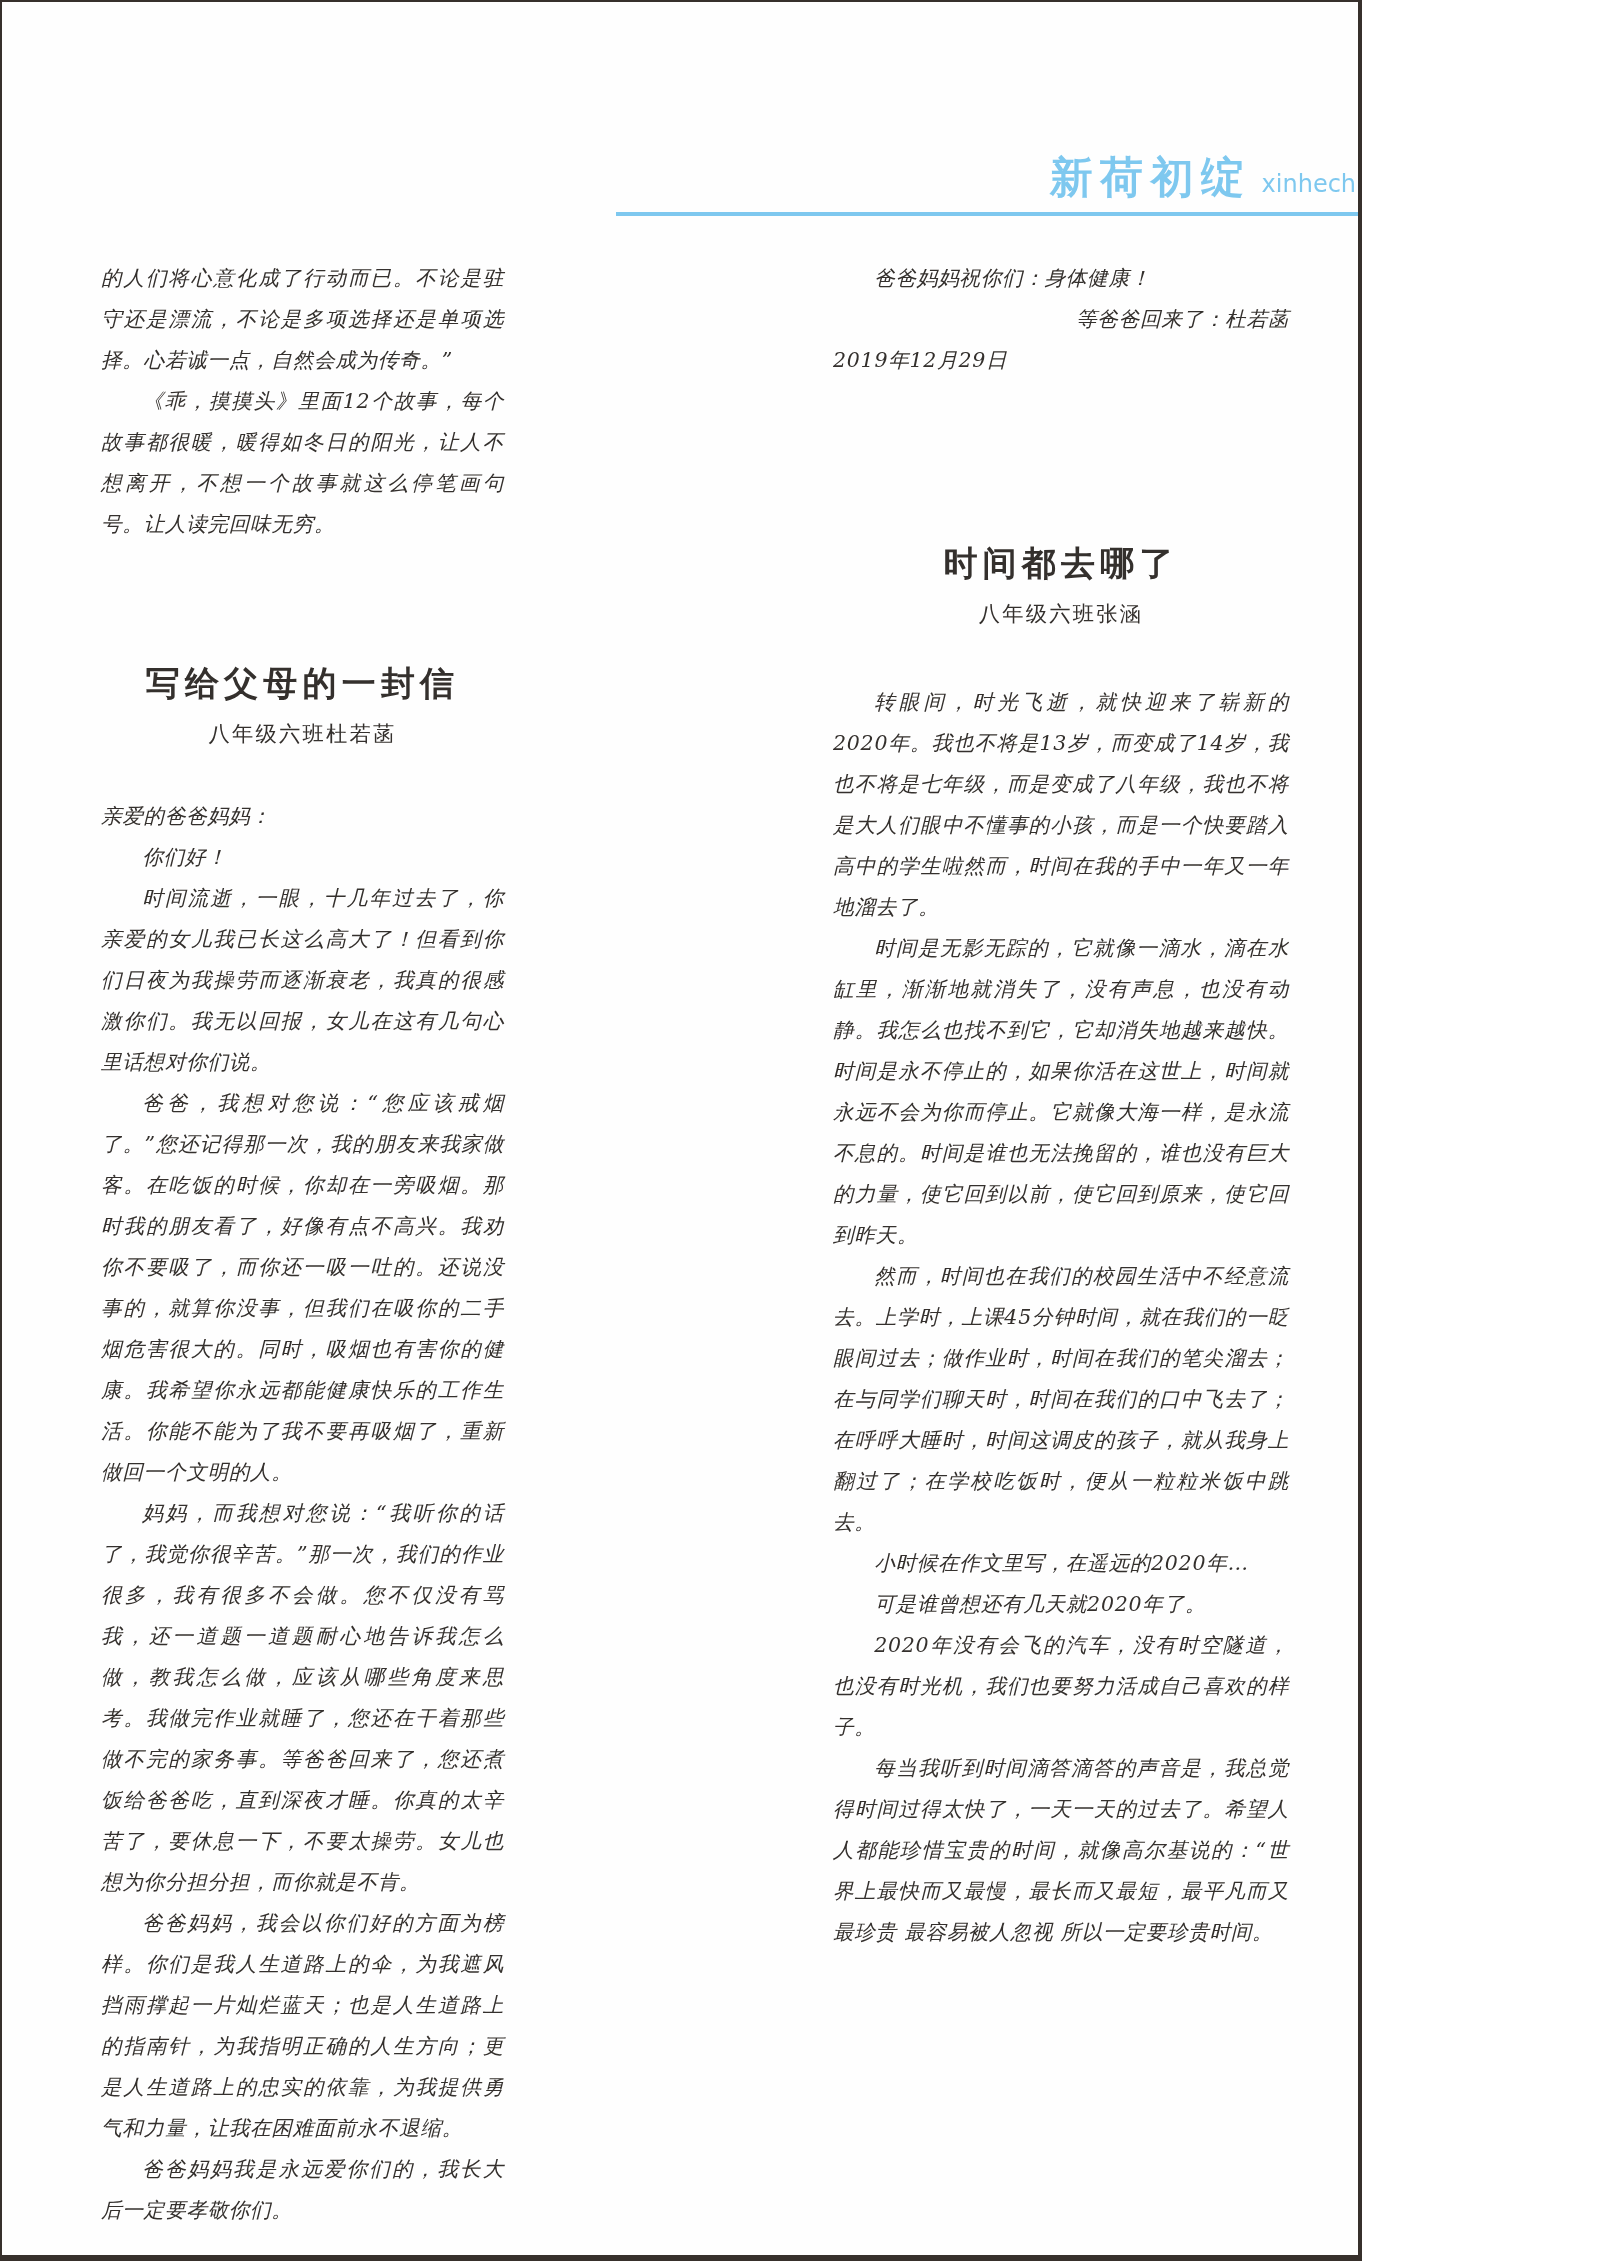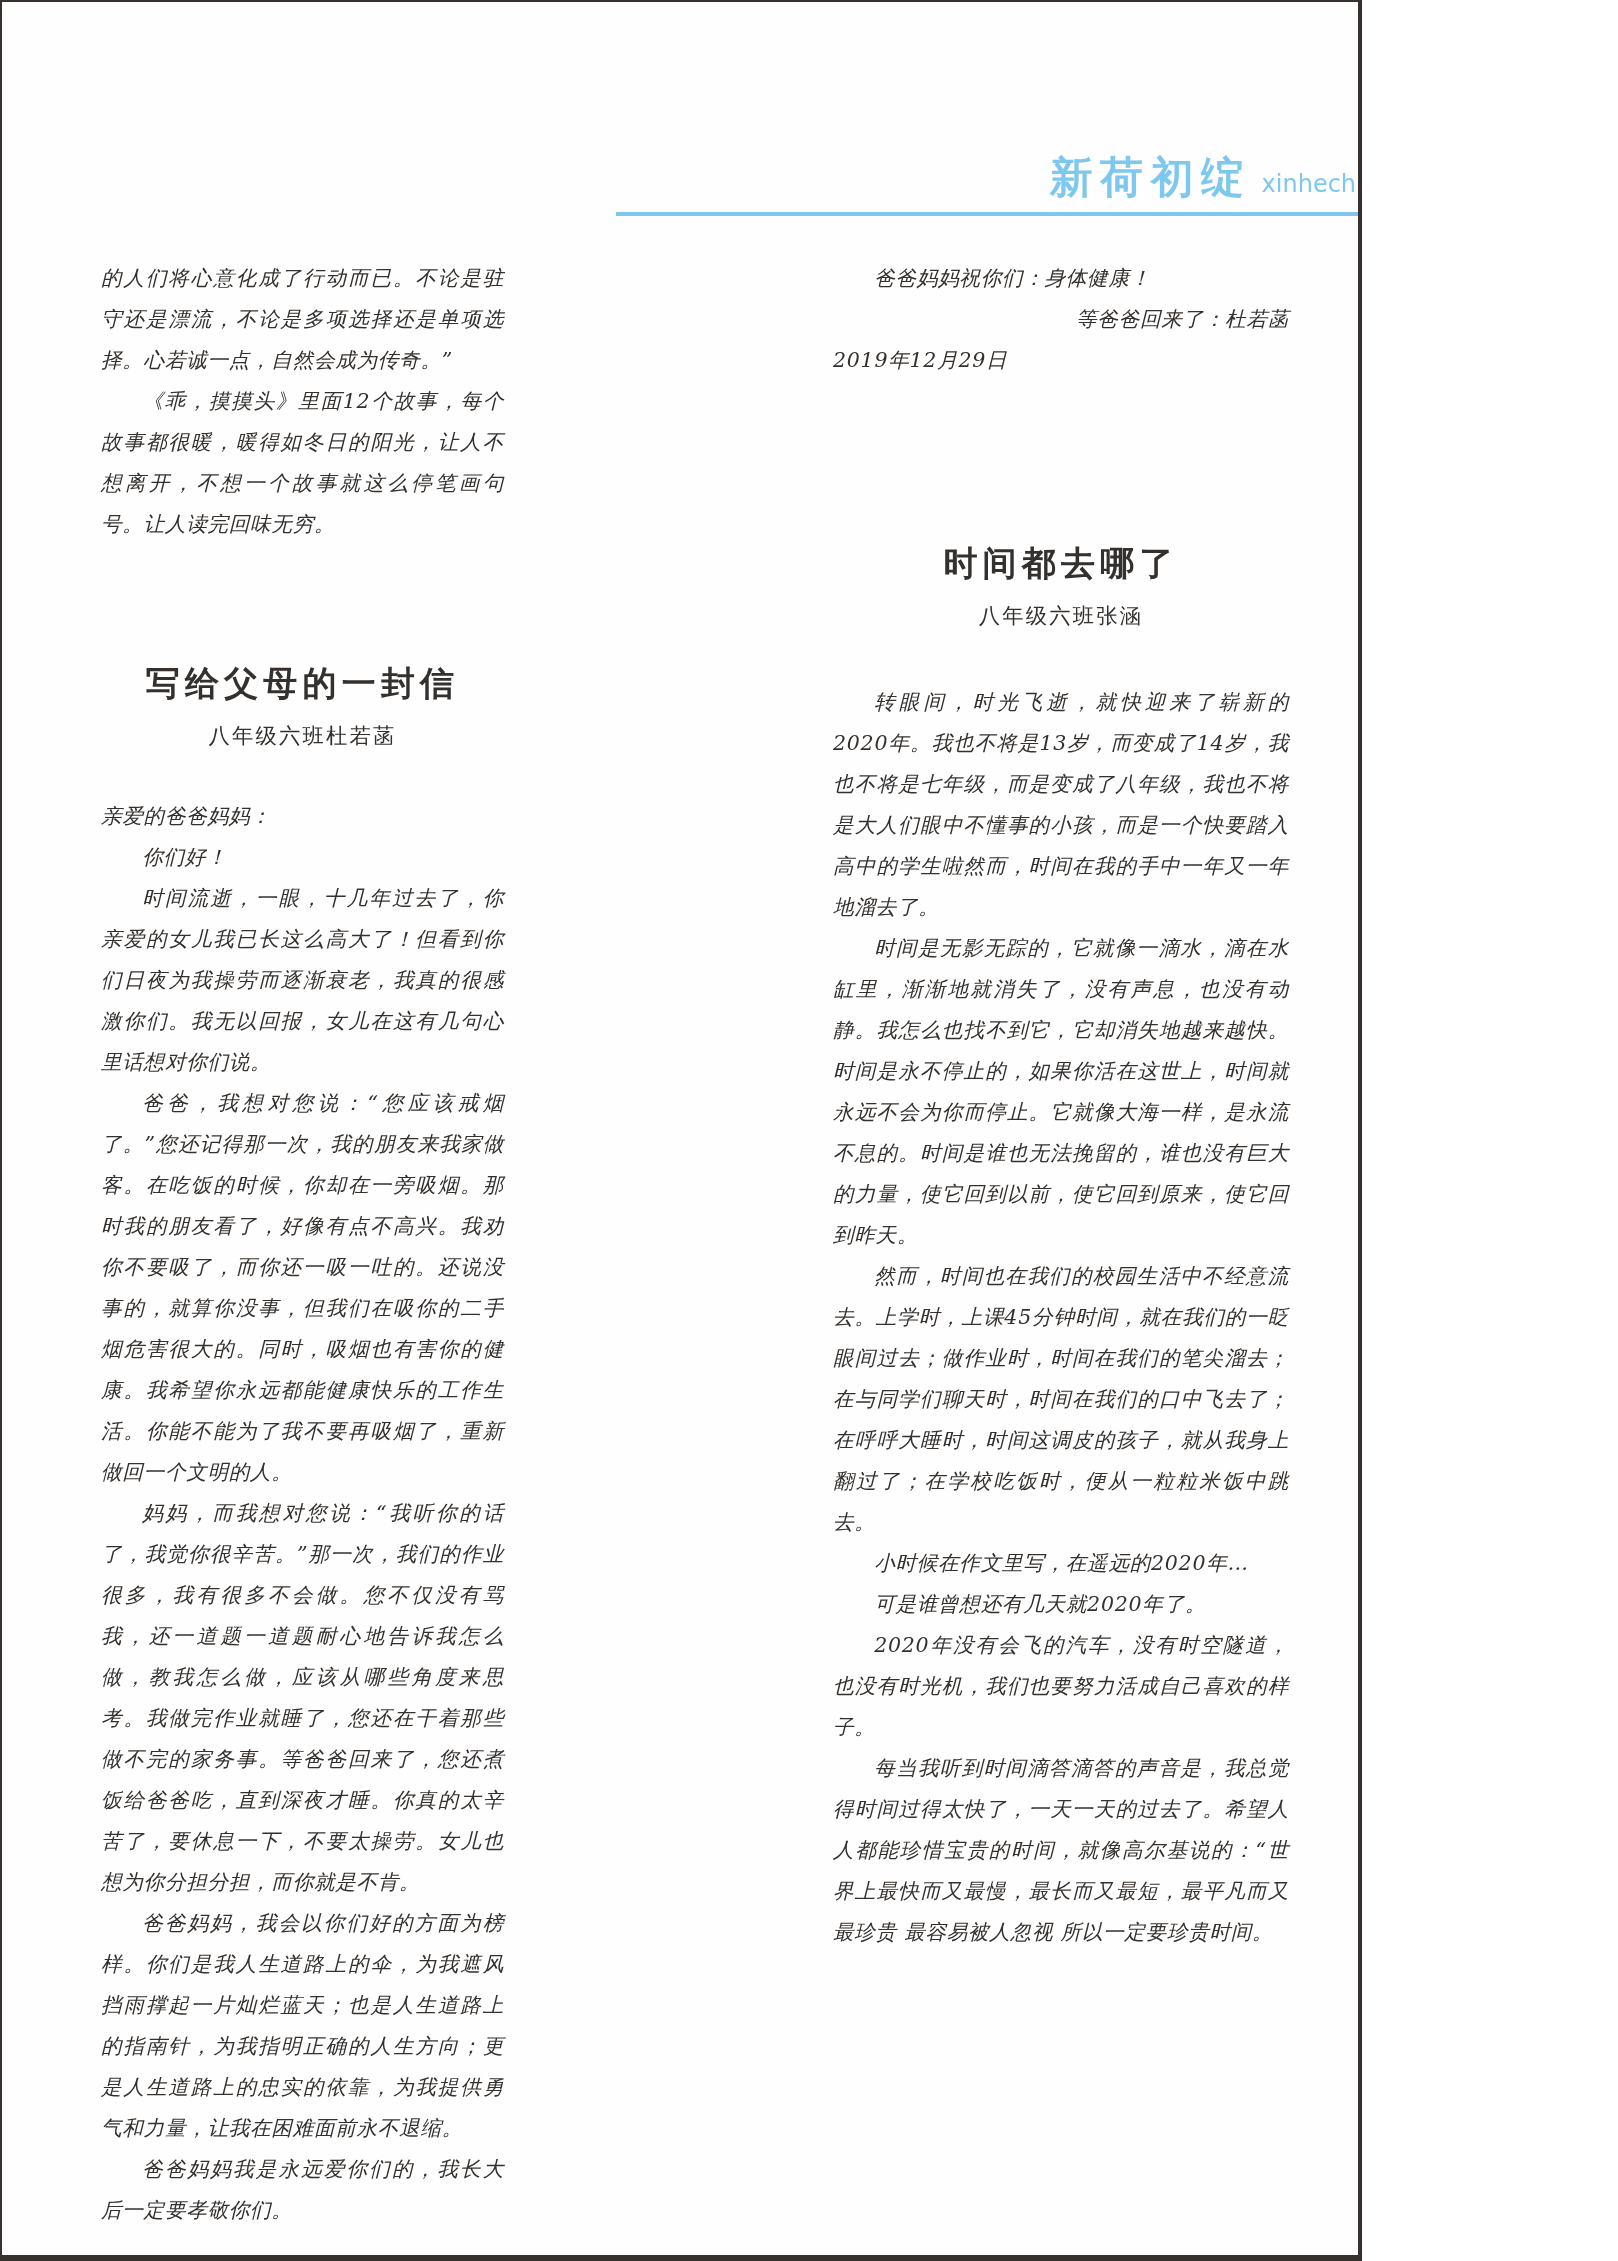--- a/index.html
+++ b/index.html
@@ -78,20 +78,21 @@
     line-height: 44px;
     font-weight: bold;
     letter-spacing: 5.2px;
   }
   .art-author {
     text-align: center;
     font-size: 21.3px;
     line-height: 29px;
     letter-spacing: 2.2px;
     margin-top: 16px;
+    font-family: Liberation Mono, monospace;
   }
   .col-left  .art-title  { margin-top: 116px; }
   .col-right .art-title  { margin-top: 160px; }
   .col-left  .letter-body { margin-top: 46px; }
   .col-right .time-body   { margin-top: 52px; }
 
   
   .page-num {
     position: absolute;
     left: 1381px;

